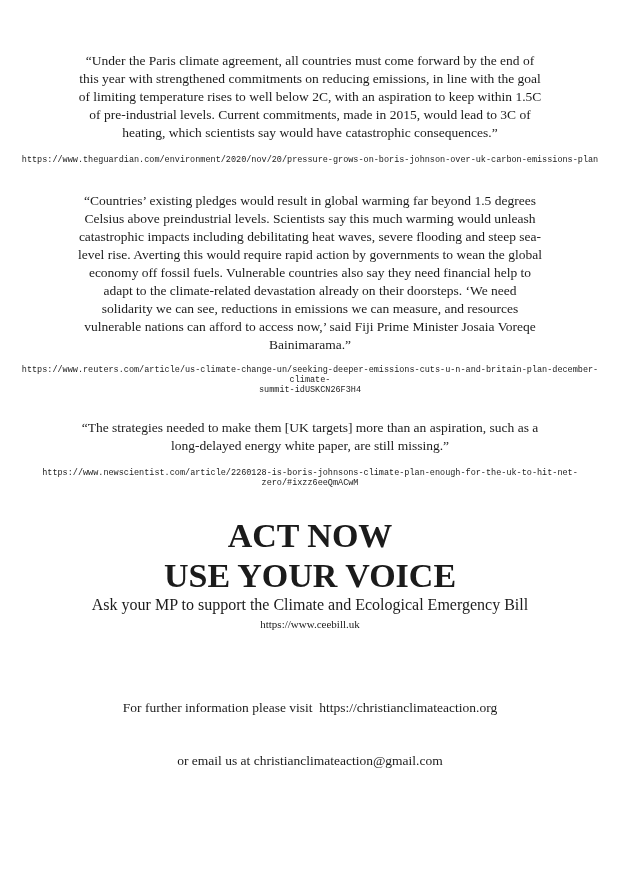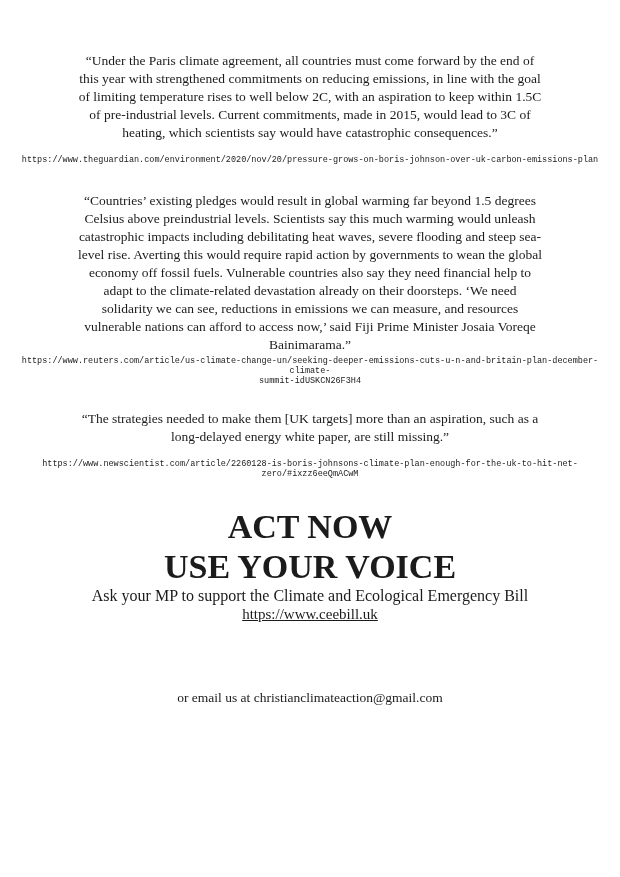--- a/index.html
+++ b/index.html
@@ -29,43 +29,42 @@
   .source {
     font-size: 8.5px;
     line-height: 10px;
     margin: 13px auto 0;
     white-space: pre-wrap;
     max-width: 580px;
     color: #222222;
     font-family: Liberation Mono, monospace;
   }
   .quote-2 { margin-top: 27px; }
-  .source-2 { margin-top: 2px; }
+  .source-2 { margin-top: 11px; }
   .quote-3 { margin-top: 24px; }
   .source-3 { }
   .cta {
     margin-top: 28px;
     text-align: center;
   }
   .cta-heading {
     font-size: 34px;
     font-weight: bold;
     line-height: 40px;
     letter-spacing: 0px;
   }
   .cta-sub {
     font-size: 16px;
     line-height: 18px;
     margin: 0;
   }
   .cta-link {
     display: inline-block;
-    font-size: 15px;
+    font-size: 11px;
     line-height: 18px;
-    text-decoration: underline;
     color: #1b1b1b;
     cursor: pointer;
   }
   .footer {
     margin-top: 31px;
     font-size: 13.5px;
     line-height: 17.5px;
     white-space: pre-wrap;
   }
 </style>
@@ -104,16 +103,17 @@
   </section>
 
   <section class="cta">
     <div class="cta-heading">ACT NOW</div>
     <div class="cta-heading">USE YOUR VOICE</div>
     <p class="cta-sub">Ask your MP to support the Climate and Ecological Emergency Bill</p>
     <span class="cta-link">https://www.ceebill.uk</span>
   </section>
 
   <section class="footer">
+    <div>For further information please visit  https://christianclimateaction.org</div>
     <div>or email us at christianclimateaction@gmail.com</div>
   </section>
 
 </div>
 
 </body></html>

